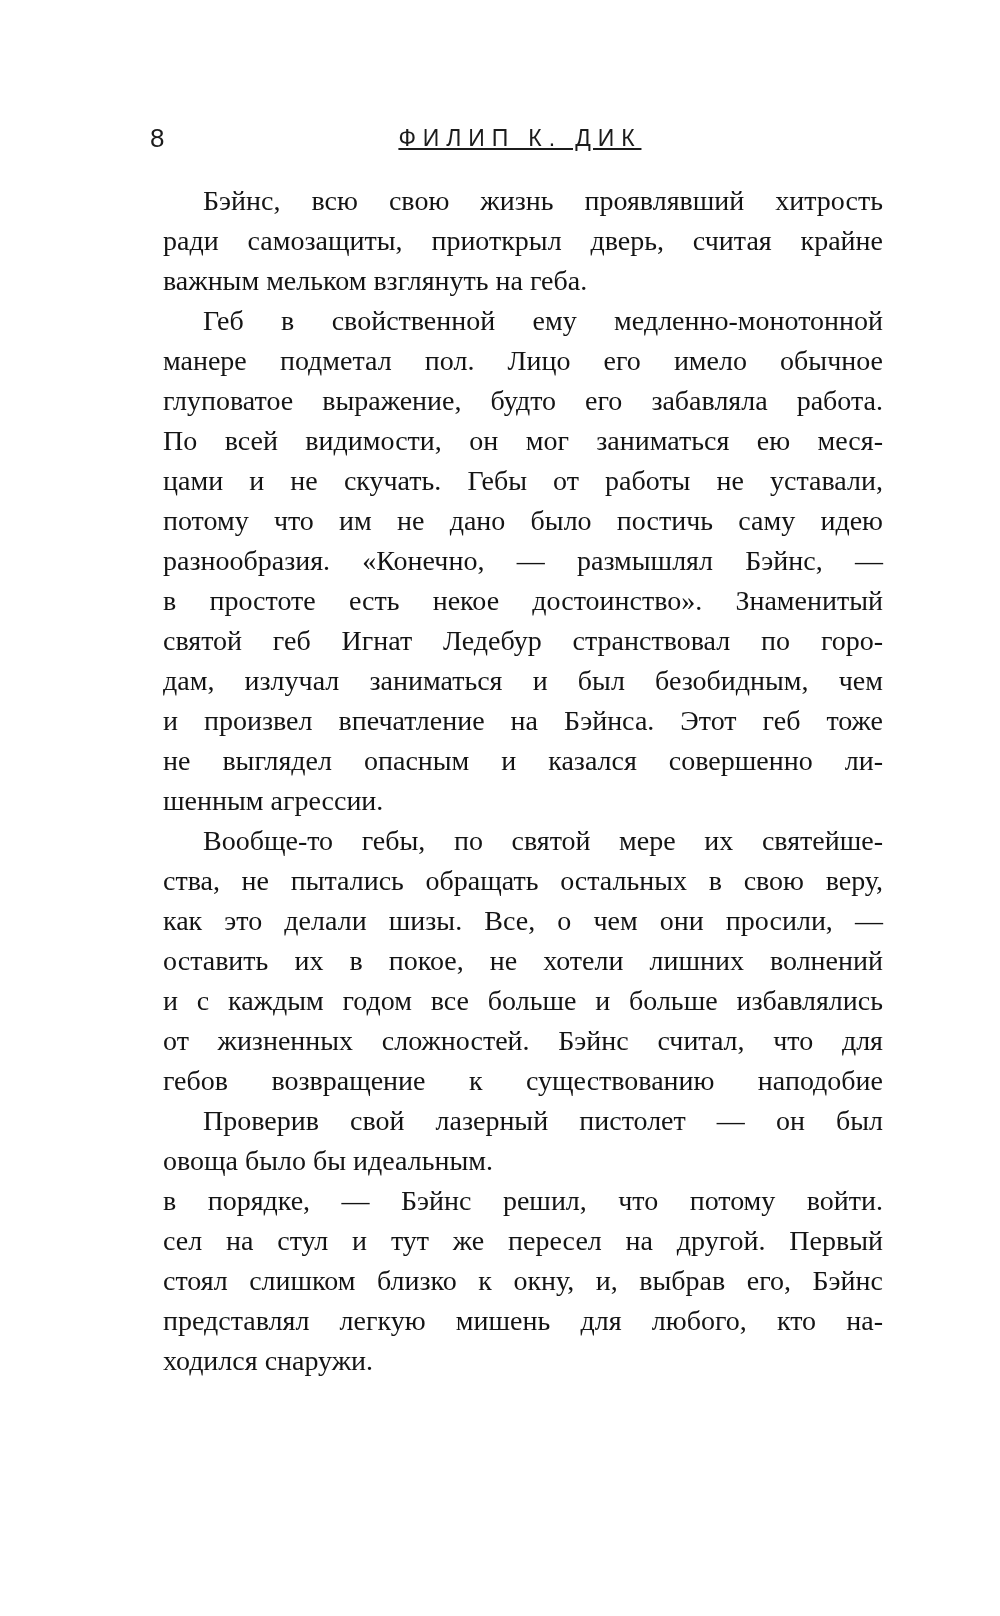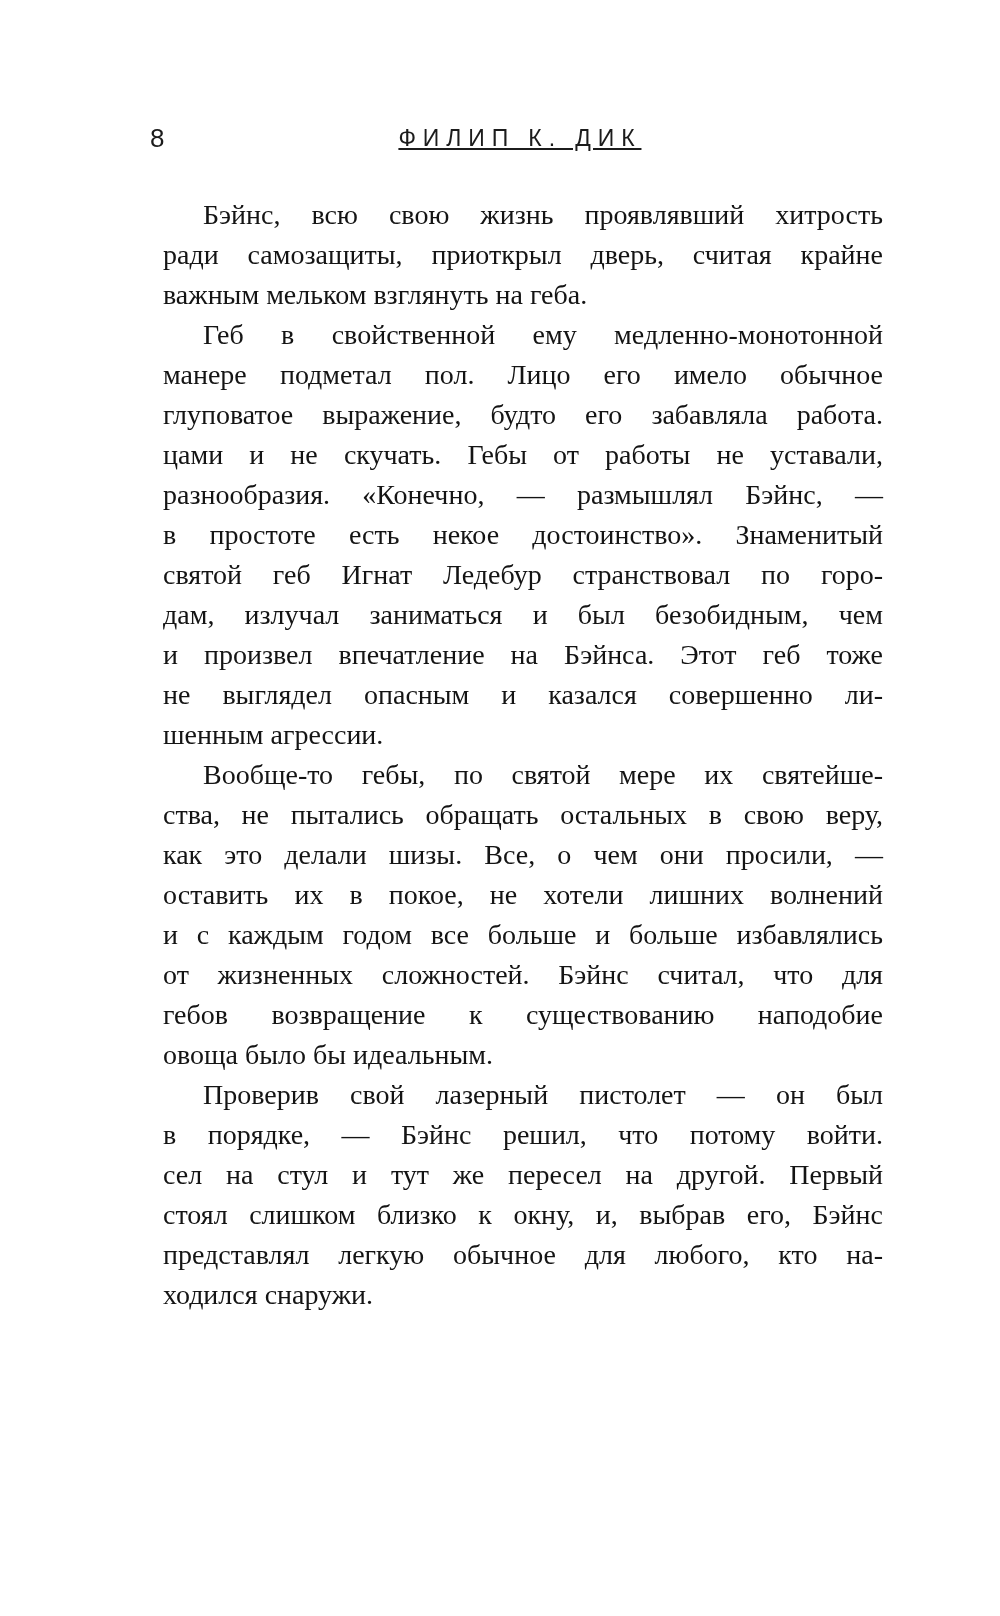--- a/index.html
+++ b/index.html
@@ -43,21 +43,21 @@
     font-size: 23px;
     line-height: 32px;
     letter-spacing: 0.30em;
     
     padding-left: 0.30em;
     white-space: nowrap;
     text-decoration: underline;
   }
   .text-block {
     position: absolute;
-    top: 195px;
+    top: 181px;
     left: 163px;
     width: 720px;
   }
   .line {
     height: 40px;
     line-height: 40px;
     font-size: 28px;
     text-align: justify;
     text-align-last: justify;
     white-space: normal;
@@ -81,37 +81,39 @@
     <span class="running-title">ФИЛИП К. ДИК</span>
   </div>
 
   <div class="text-block">
       <div class="line indent">Бэйнс, всю свою жизнь проявлявший хитрость</div>
       <div class="line">ради самозащиты, приоткрыл дверь, считая крайне</div>
       <div class="line last">важным мельком взглянуть на геба.</div>
       <div class="line indent">Геб в свойственной ему медленно-монотонной</div>
       <div class="line">манере подметал пол. Лицо его имело обычное</div>
       <div class="line">глуповатое выражение, будто его забавляла работа.</div>
+      <div class="line">По всей видимости, он мог заниматься ею меся-</div>
       <div class="line">цами и не скучать. Гебы от работы не уставали,</div>
+      <div class="line">потому что им не дано было постичь саму идею</div>
       <div class="line">разнообразия. «Конечно, — размышлял Бэйнс, —</div>
       <div class="line">в простоте есть некое достоинство». Знаменитый</div>
       <div class="line">святой геб Игнат Ледебур странствовал по горо-</div>
       <div class="line">дам, излучал заниматься и был безобидным, чем</div>
       <div class="line">и произвел впечатление на Бэйнса. Этот геб тоже</div>
       <div class="line">не выглядел опасным и казался совершенно ли-</div>
       <div class="line last">шенным агрессии.</div>
       <div class="line indent">Вообще-то гебы, по святой мере их святейше-</div>
       <div class="line">ства, не пытались обращать остальных в свою веру,</div>
       <div class="line">как это делали шизы. Все, о чем они просили, —</div>
       <div class="line">оставить их в покое, не хотели лишних волнений</div>
       <div class="line">и с каждым годом все больше и больше избавлялись</div>
       <div class="line">от жизненных сложностей. Бэйнс считал, что для</div>
       <div class="line">гебов возвращение к существованию наподобие</div>
+      <div class="line indent">Проверив свой лазерный пистолет — он был</div>
       <div class="line last">овоща было бы идеальным.</div>
-      <div class="line indent">Проверив свой лазерный пистолет — он был</div>
       <div class="line">в порядке, — Бэйнс решил, что потому войти.</div>
       <div class="line">сел на стул и тут же пересел на другой. Первый</div>
       <div class="line">стоял слишком близко к окну, и, выбрав его, Бэйнс</div>
-      <div class="line">представлял легкую обычное для любого, кто на-</div>
+      <div class="line">представлял легкую мишень для любого, кто на-</div>
       <div class="line last">ходился снаружи.</div>
     </div>
 
 </div>
 
 </body></html>

